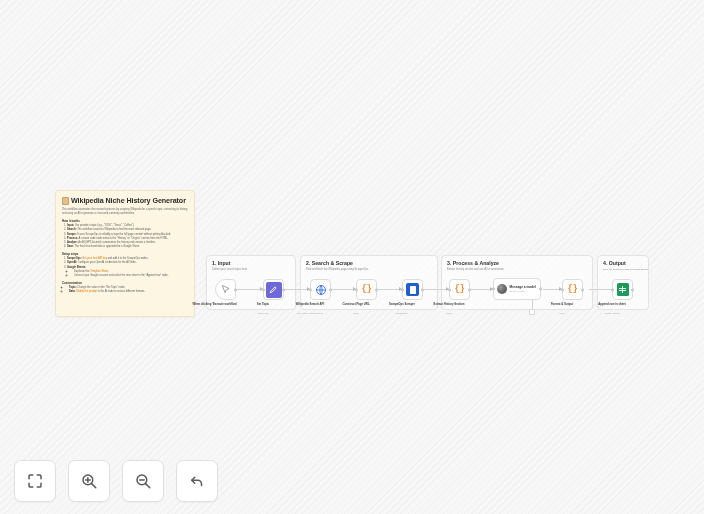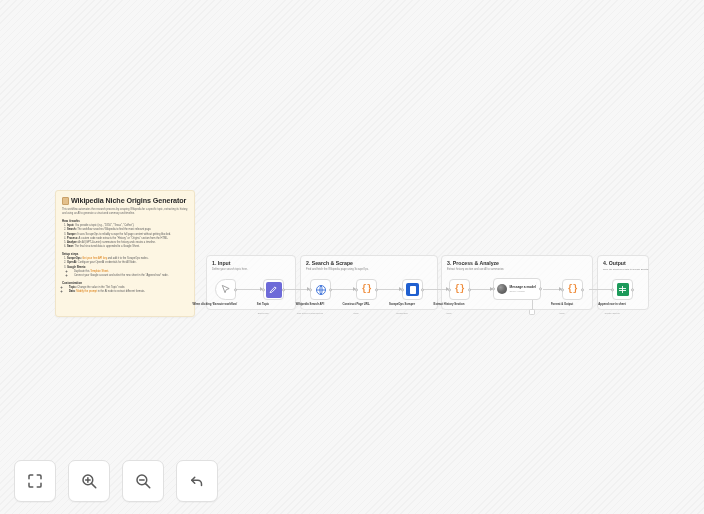--- a/index.html
+++ b/index.html
@@ -275,21 +275,21 @@
   .tool-btn svg { display: block; }
 </style>
 </head>
 <body>
 
 <div id="canvas">
 
   <div id="sticky">
     <div class="note-title">
       <span class="scroll-glyph"></span>
-      <span>Wikipedia Niche Origins Generator</span>
+      <span>Wikipedia Niche History Generator</span>
     </div>
     <div class="note-intro">This workflow automates the research process by scraping Wikipedia for a specific topic, extracting its history, and using an AI to generate a structured summary and timeline.</div>
 
     <div class="sec-head">How it works</div>
     <ol>
       <li><b>Input:</b><span> You provide a topic (e.g., "1850", "Texas", "Coffee").</span></li>
       <li><b>Search:</b><span> The workflow searches Wikipedia to find the most relevant page.</span></li>
       <li><b>Scrape:</b><span> It uses ScrapeOps to reliably scrape the full page content without getting blocked.</span></li>
       <li><b>Process:</b><span> A custom code node extracts the "History" or "Origins" section from the HTML.</span></li>
       <li><b>Analyze:</b><span> An AI (GPT-4o-mini) summarizes the history and creates a timeline.</span></li>

